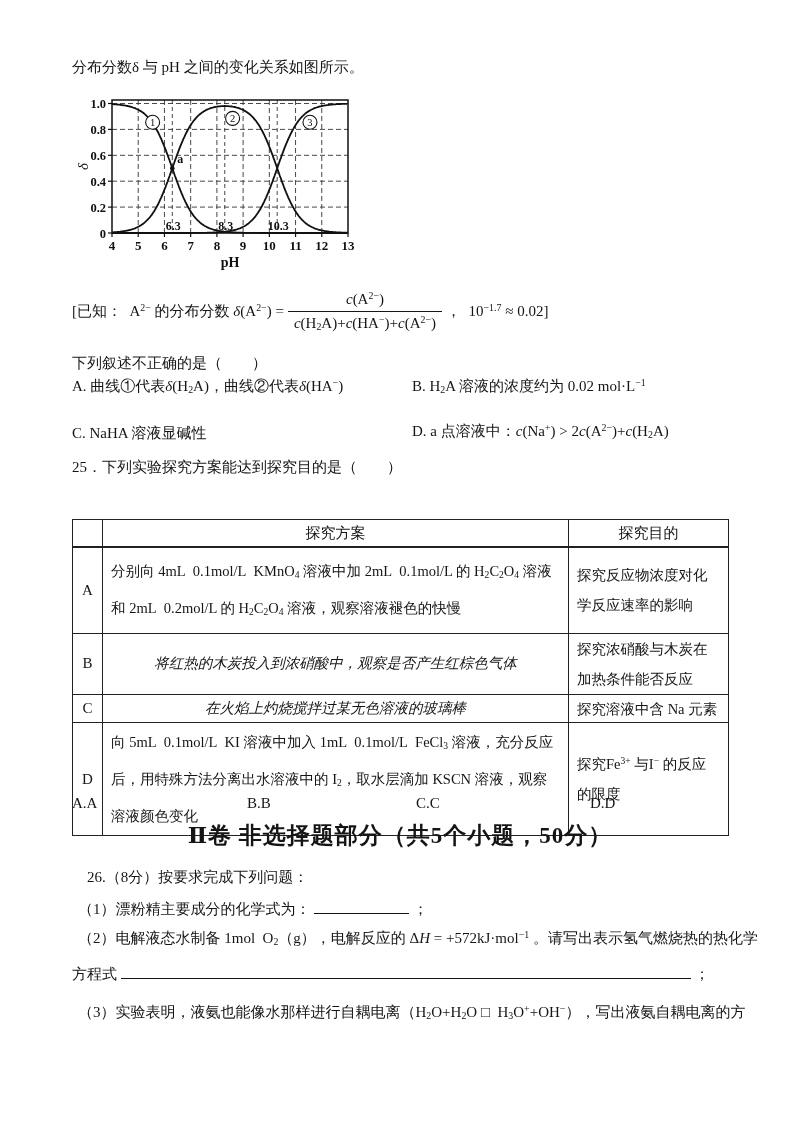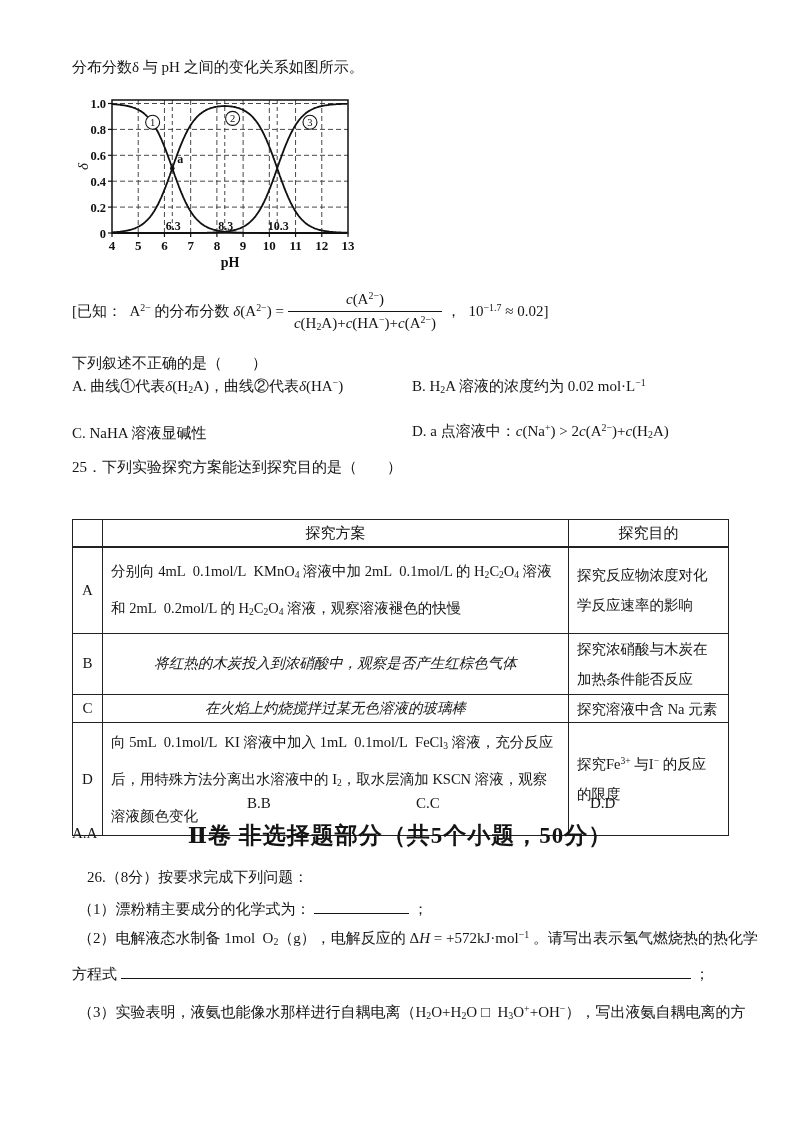--- a/index.html
+++ b/index.html
@@ -156,21 +156,21 @@
       <td class="purpose" style="line-height:1.4;">探究溶液中含 Na 元素</td>
     </tr>
     <tr style="height:113px;">
       <td class="rowkey">D</td>
       <td class="plan longtext">向 5mL&nbsp; 0.1mol/L&nbsp; KI 溶液中加入 1mL&nbsp; 0.1mol/L&nbsp; FeCl<sub>3</sub> 溶液，充分反应后，用特殊方法分离出水溶液中的 I<sub>2</sub>，取水层滴加 KSCN 溶液，观察溶液颜色变化</td>
       <td class="purpose">探究Fe<sup>3+</sup> 与I<sup>−</sup> 的反应的限度</td>
     </tr>
   </tbody>
     </table>
 
-  <div class="abs" style="left:72px;top:825px;">A.A</div>
+  <div class="abs" style="left:72px;top:795px;">A.A</div>
   <div class="abs" style="left:247px;top:795px;">B.B</div>
   <div class="abs" style="left:416px;top:795px;">C.C</div>
   <div class="abs" style="left:590px;top:795px;">D.D</div>
 
   <div class="abs sec-title" style="left:0px;top:820px;">Ⅱ卷  非选择题部分（共5个小题，50分）</div>
 
   <div class="abs" style="left:72px;top:868px;margin-left:15px;">26.（8分）按要求完成下列问题：</div>
 
   <div class="abs" style="left:78px;top:898px;">
     <span>（1）漂粉精主要成分的化学式为：</span>

